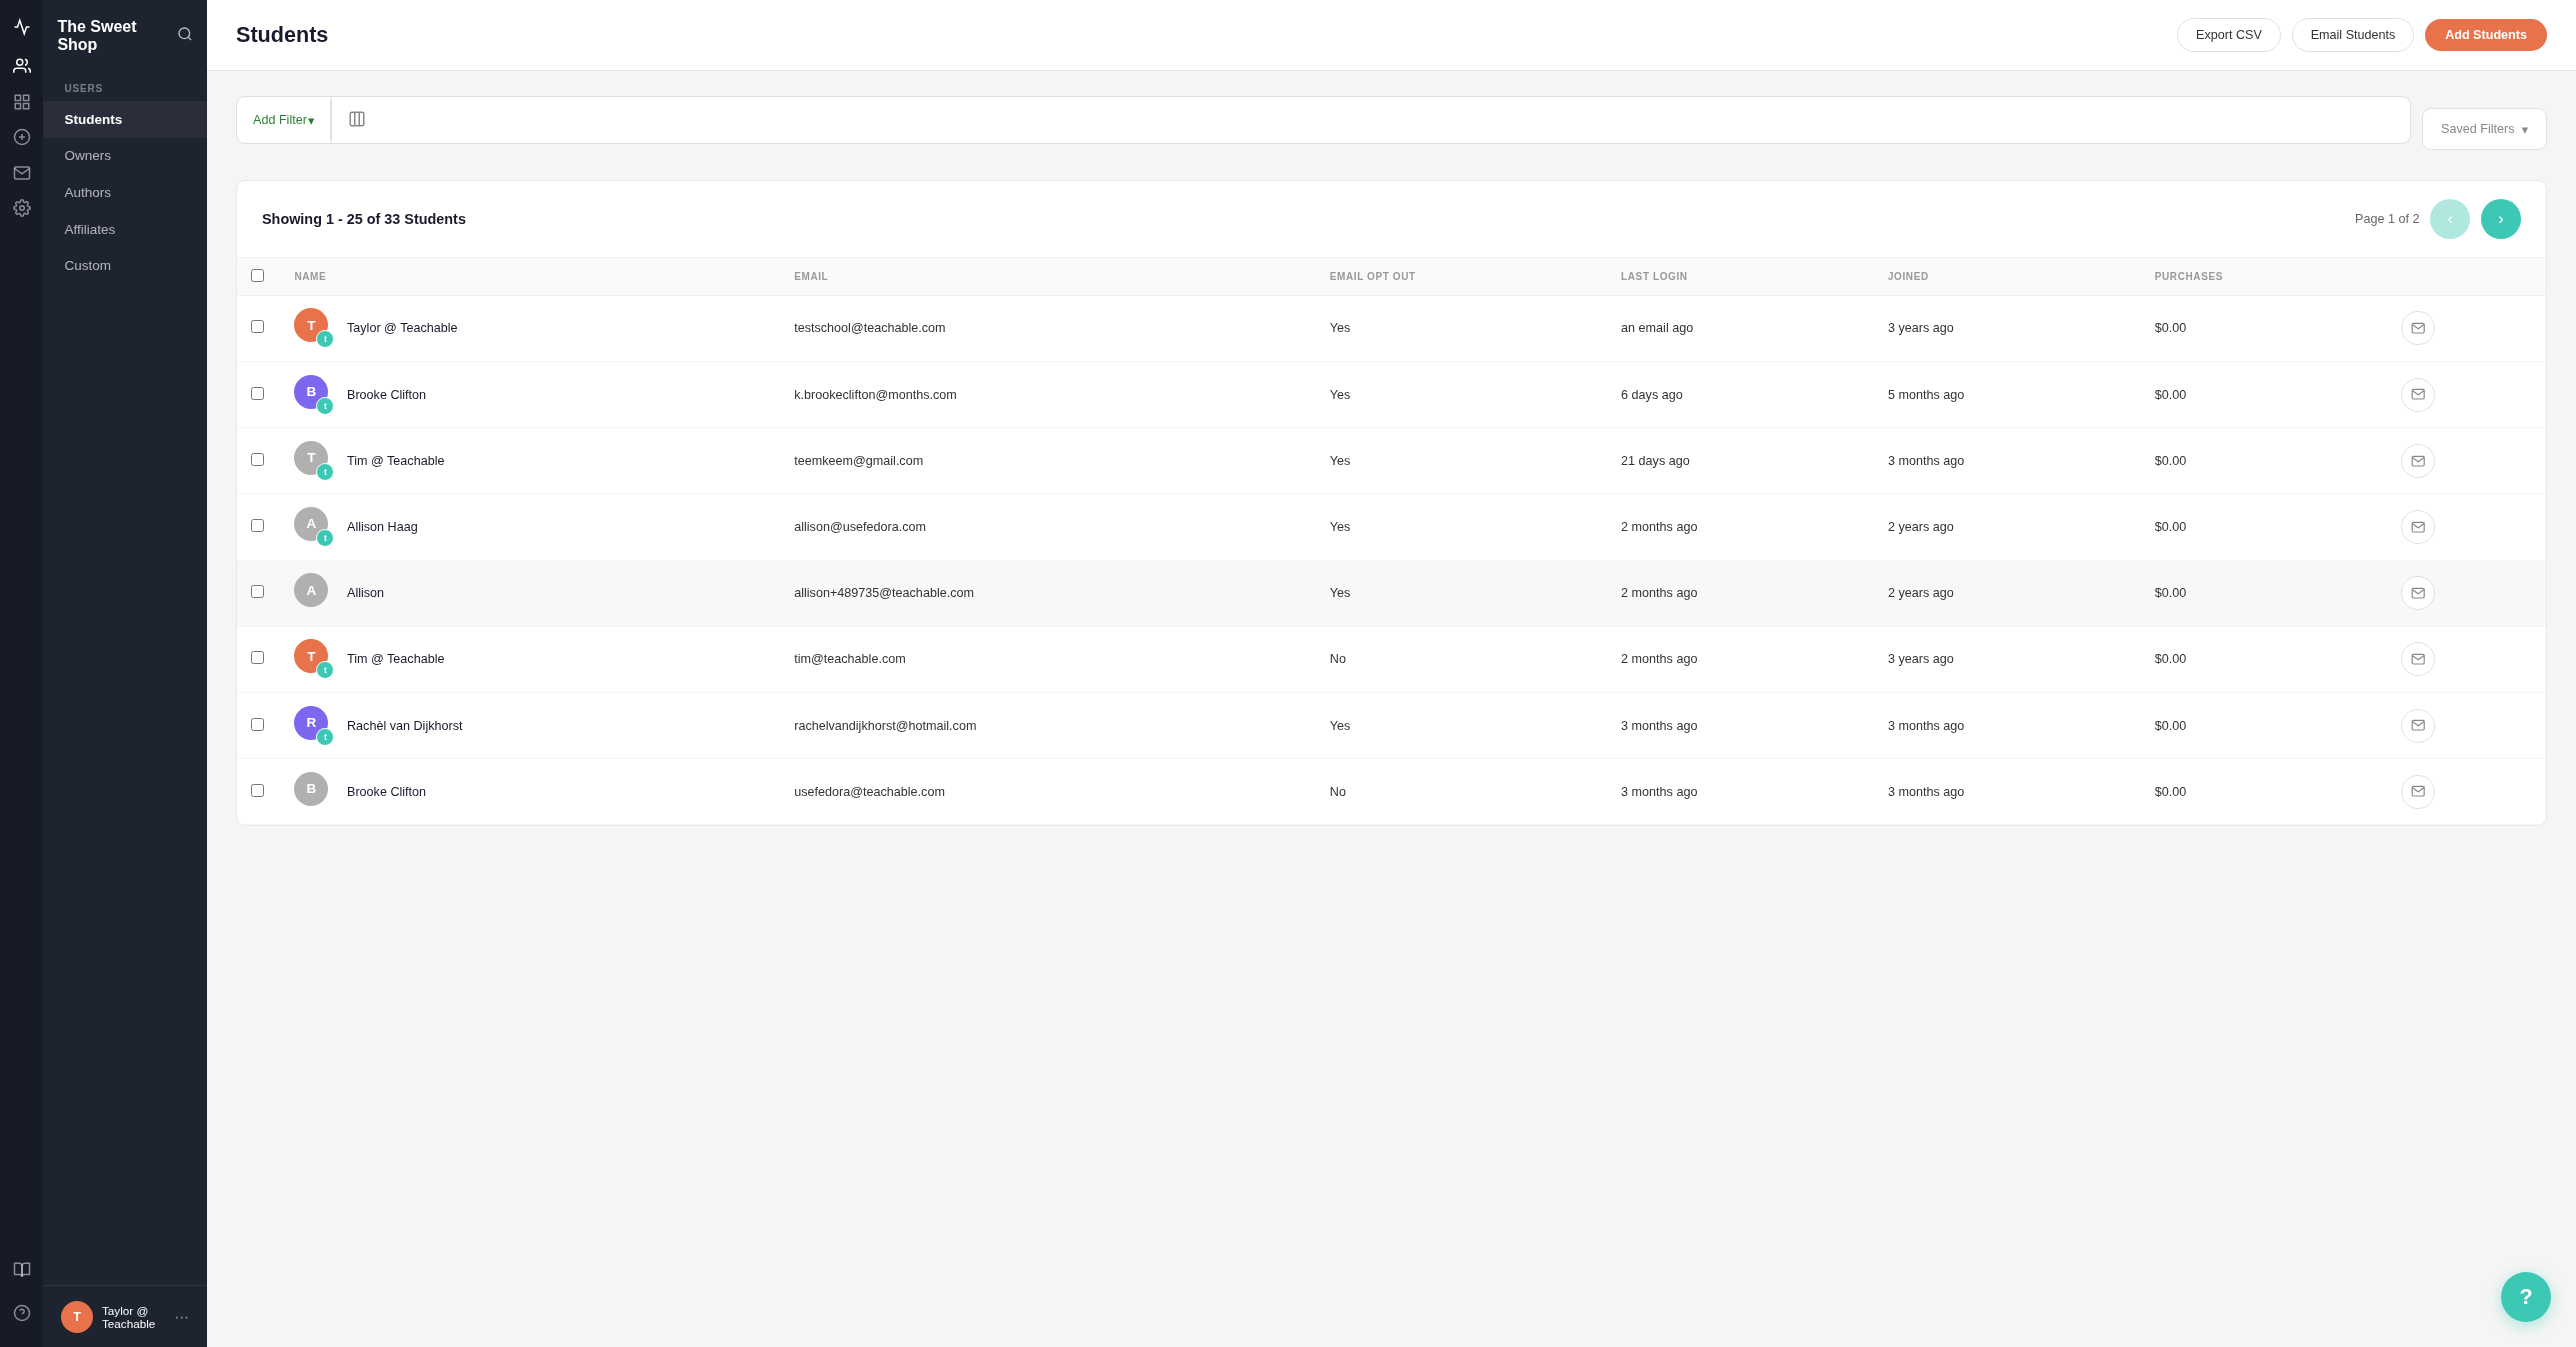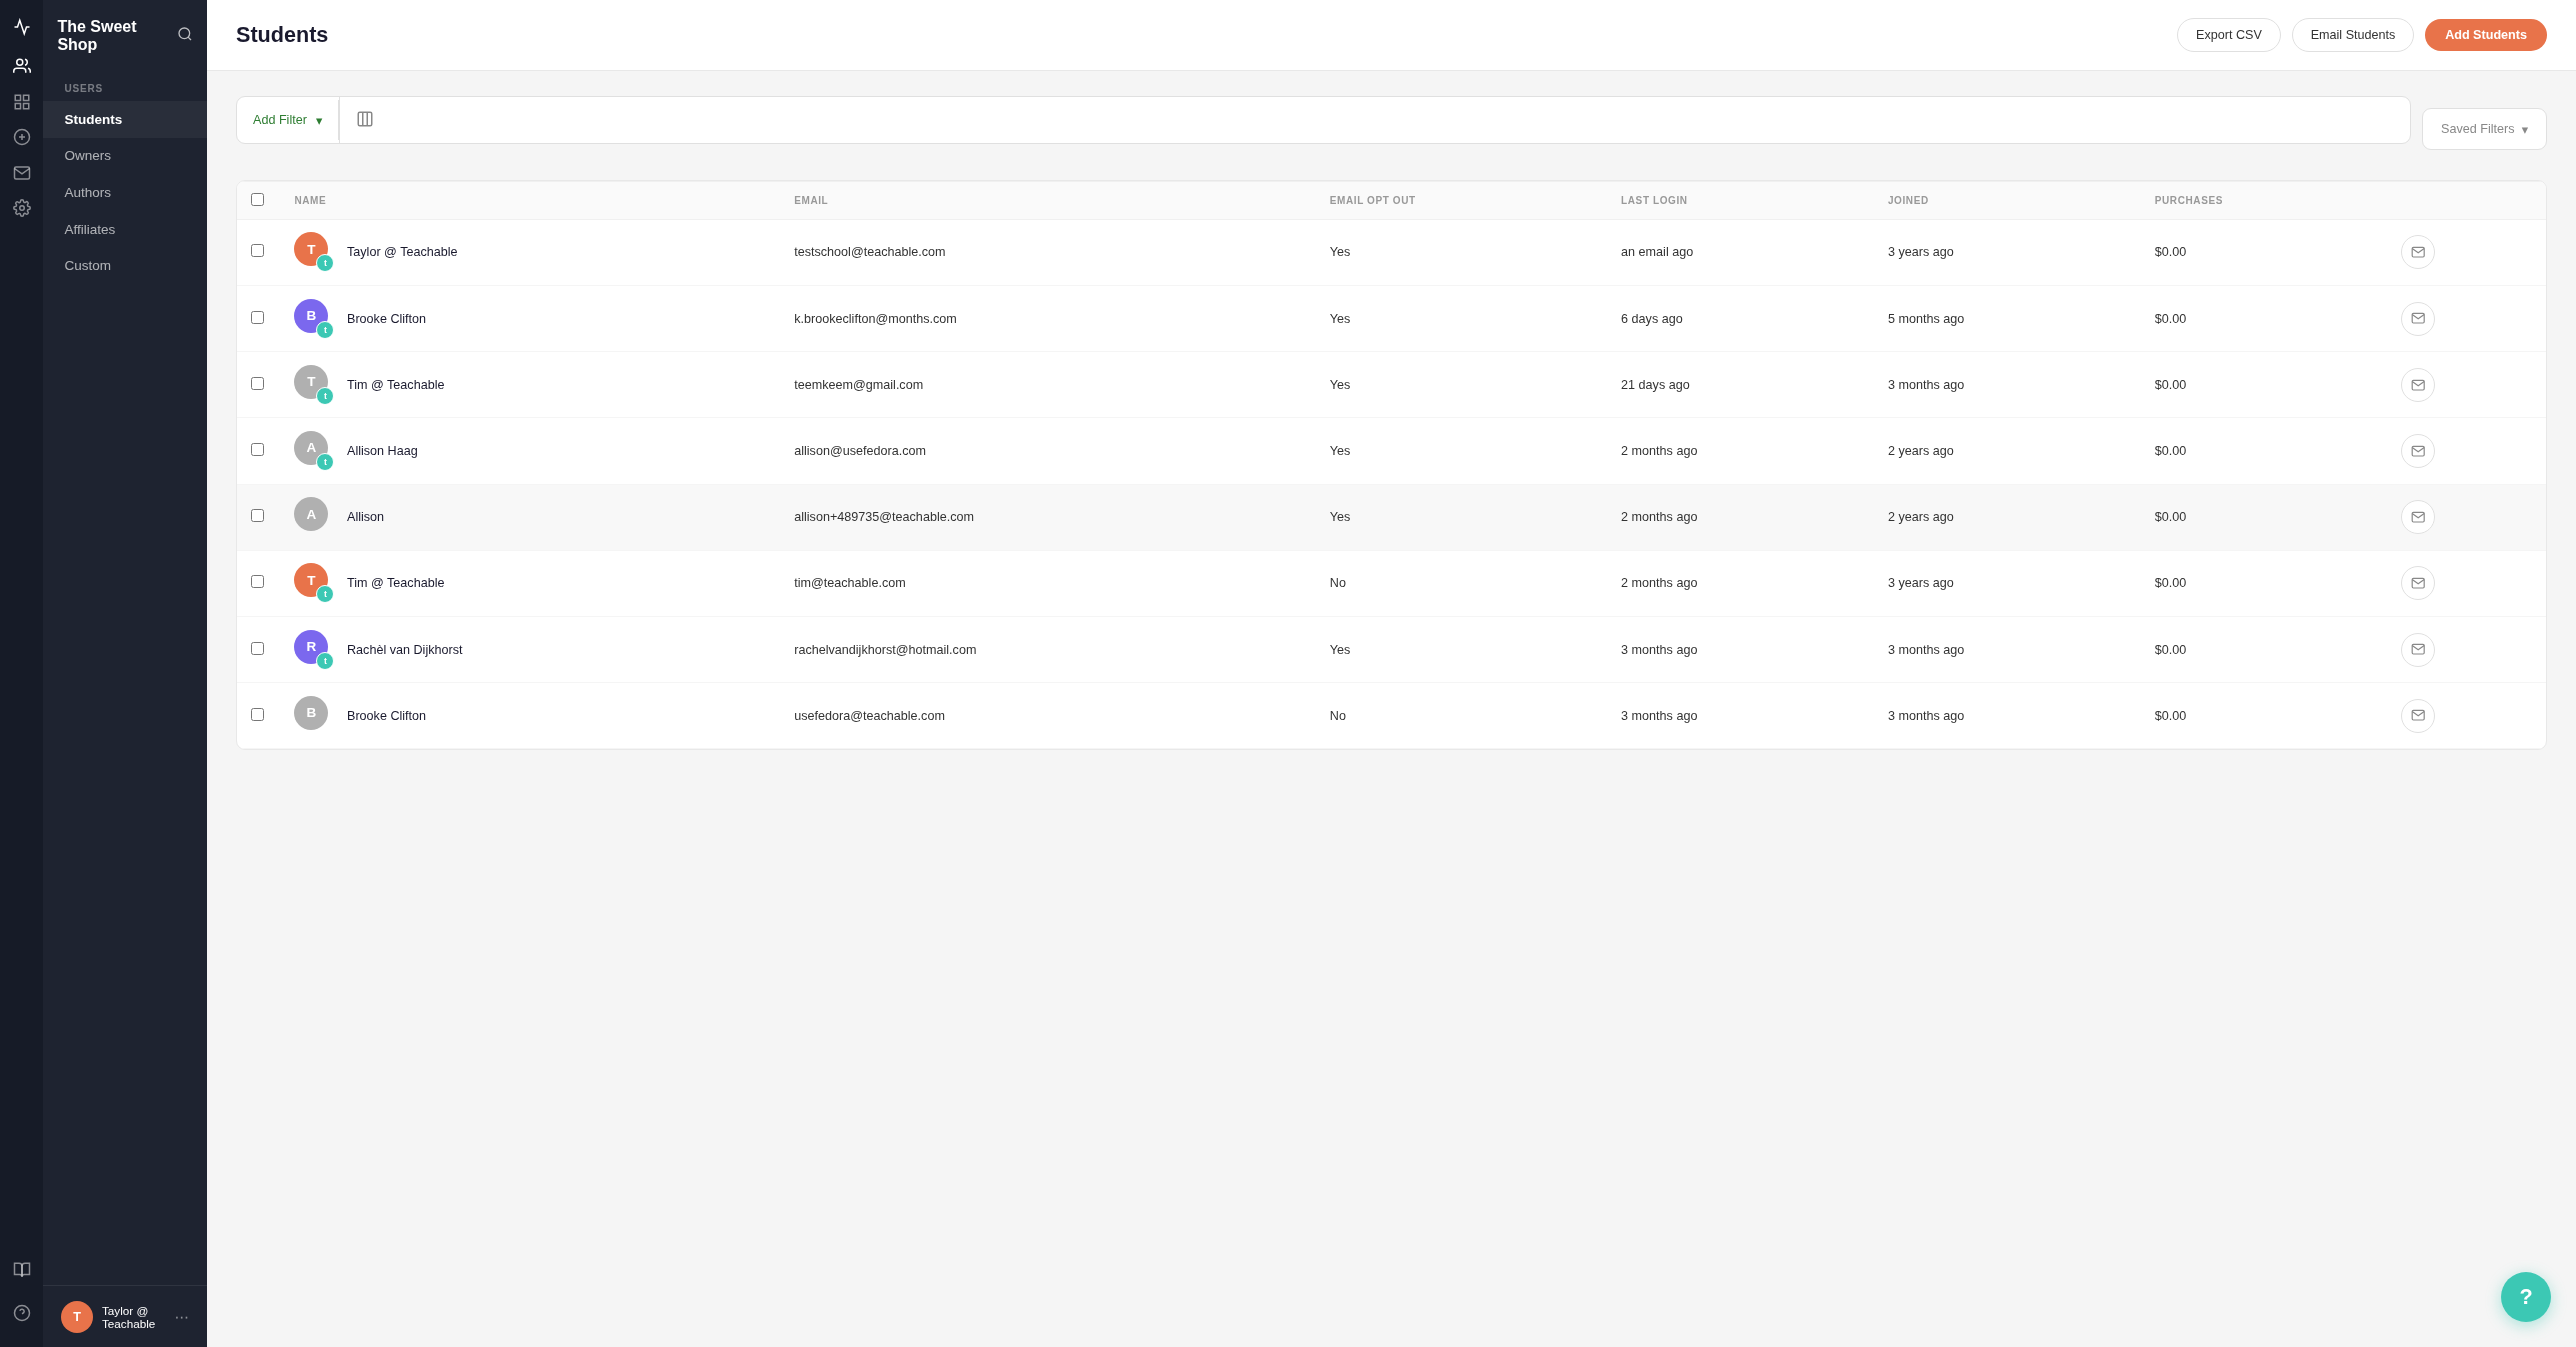--- a/index.html
+++ b/index.html
@@ -166,21 +166,21 @@
       border-radius: 9px;
       display: flex;
       align-items: center;
       margin-bottom: 18px;
       overflow: hidden;
     }
     .add-filter-btn {
       padding: 12.6px 16px;
       display: flex;
       align-items: center;
-      gap: 9px;
+      gap: 1px;
       font-size: 12.6px;
       font-weight: 500;
       color: #2e7d32;
       cursor: pointer;
       white-space: nowrap;
       border-right: 0.9px solid #e0e0e0;
     }
     .filter-search {
       flex: 1;
       display: flex;
@@ -491,20 +491,28 @@
         </div>
       </div>
       <div class="saved-filters-btn">
         <span>Saved Filters</span>
         <span>▾</span>
       </div>
     </div>
 
     <div class="table-container">
 
+      <div class="table-top-bar">
+        <span class="showing-text">Showing 1 - 25 of 33 Students</span>
+        <div class="pagination">
+          <span class="page-label">Page 1 of 2</span>
+          <button class="page-btn disabled">‹</button>
+          <button class="page-btn">›</button>
+        </div>
+      </div>
 
       <table>
         <thead>
           <tr>
             <th><input type="checkbox" style=""></th>
             <th><span>NAME</span></th>
             <th><span>EMAIL</span></th>
             <th><span>EMAIL OPT OUT</span></th>
             <th><span>LAST LOGIN</span></th>
             <th><span>JOINED</span></th>

